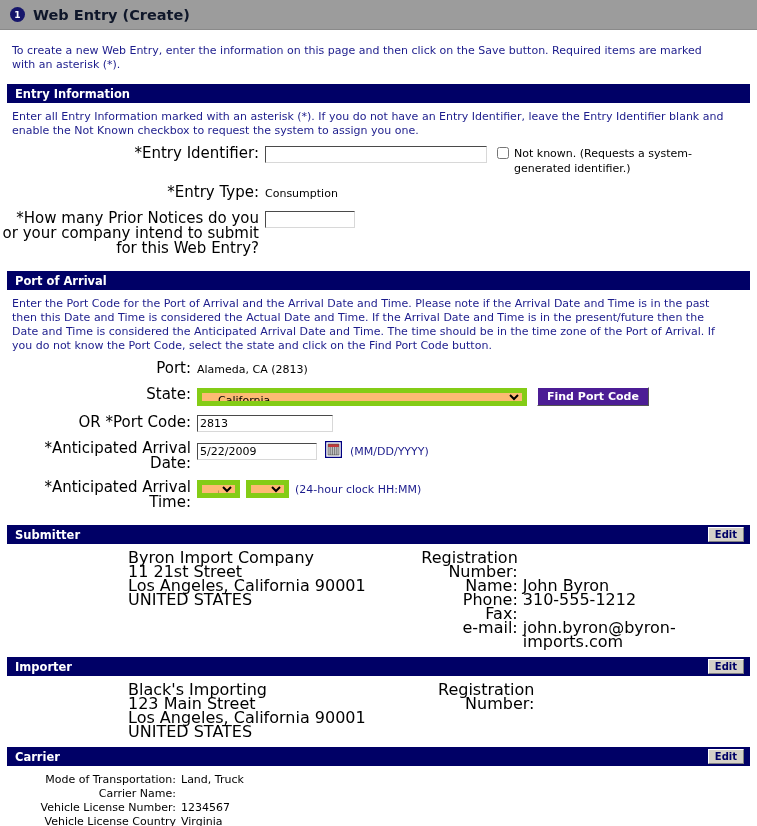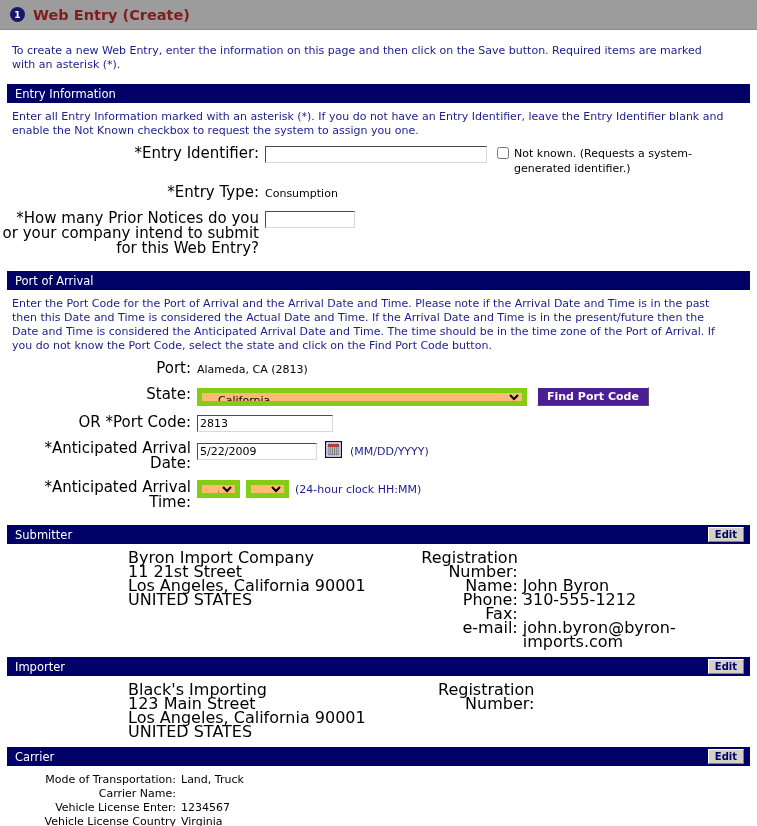--- a/index.html
+++ b/index.html
@@ -36,21 +36,21 @@
     color: #ffffff;
     font-size: 9px;
     font-weight: bold;
     display: flex;
     align-items: center;
     justify-content: center;
     flex: 0 0 auto;
     margin-right: 8px;
   }
   .title-text {
-    color: #7f1d1d;
+    color: #0f172a;
     font-size: 14.5px;
     font-weight: bold;
     letter-spacing: 0px;
   }
 
   
   .intro {
     color: #1c1c8c;
     font-size: 11px;
     line-height: 14px;
@@ -65,21 +65,21 @@
     height: 19px;
     margin: 0 7px;
     display: flex;
     align-items: center;
     justify-content: space-between;
     padding: 0 6px 0 8px;
     box-sizing: border-box;
   }
   .section-bar .section-title {
     color: #ffffff;
-    font-weight: normal;
+    font-weight: bold;
     font-size: 11.5px;
   }
   .edit-btn {
     background: #d4d0c8;
     border: 1px solid #ffffff;
     border-right-color: #808080;
     border-bottom-color: #808080;
     color: #000066;
     font-weight: bold;
     font-size: 10px;
@@ -397,21 +397,21 @@
     <div class="carrier-tbl">
       <div class="c-row">
         <span class="c-k">Mode of Transportation:</span>
         <span class="c-v">Land, Truck</span>
       </div>
       <div class="c-row">
         <span class="c-k">Carrier Name:</span>
         <span class="c-v"></span>
       </div>
       <div class="c-row">
-        <span class="c-k">Vehicle License Enter:</span>
+        <span class="c-k">Vehicle License Number:</span>
         <span class="c-v">1234567</span>
       </div>
       <div class="c-row">
         <span class="c-k">Vehicle License Country Subdivision:</span>
         <span class="c-v">Virginia</span>
       </div>
     </div>
   </div>
 
   <div class="footer">

